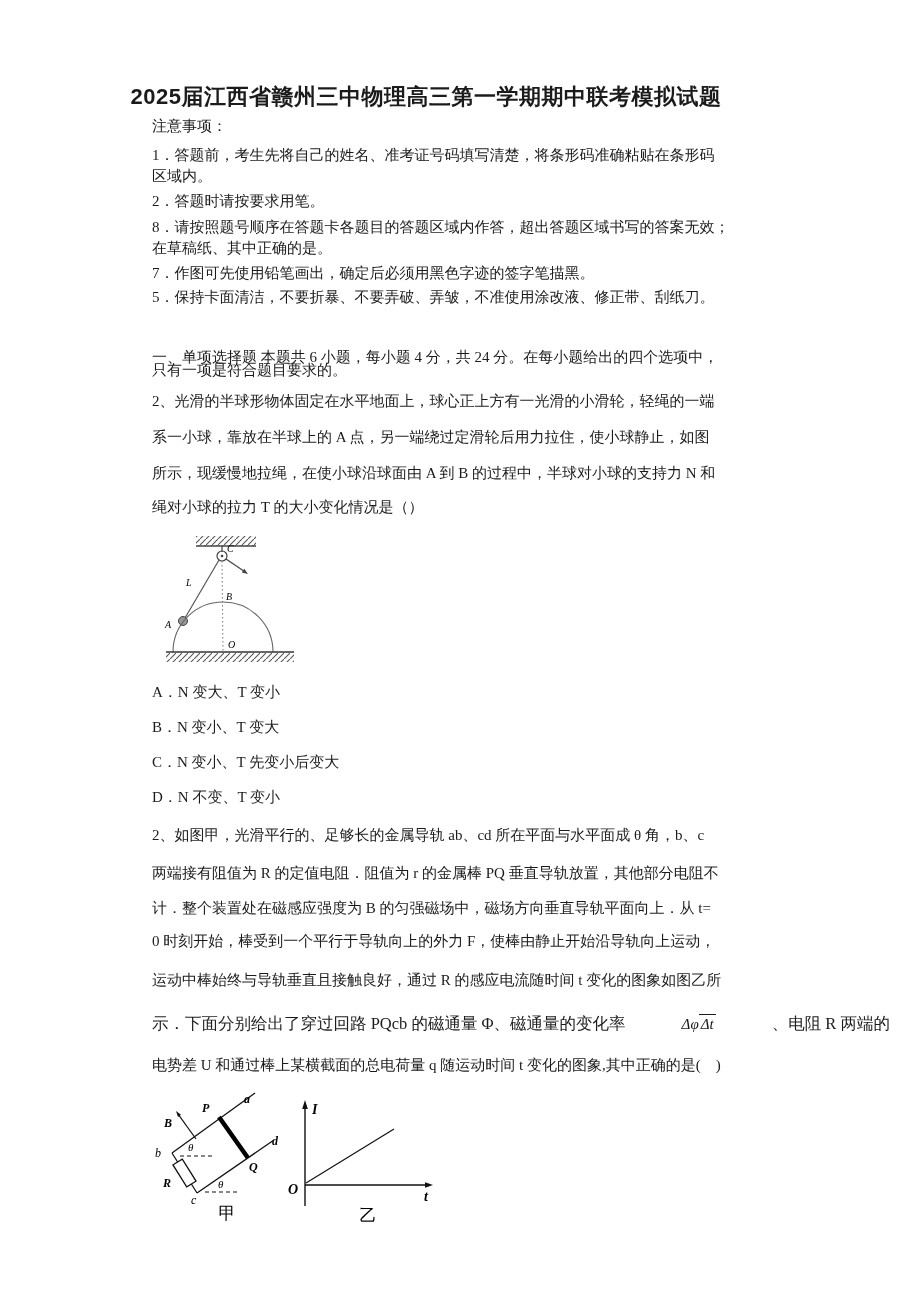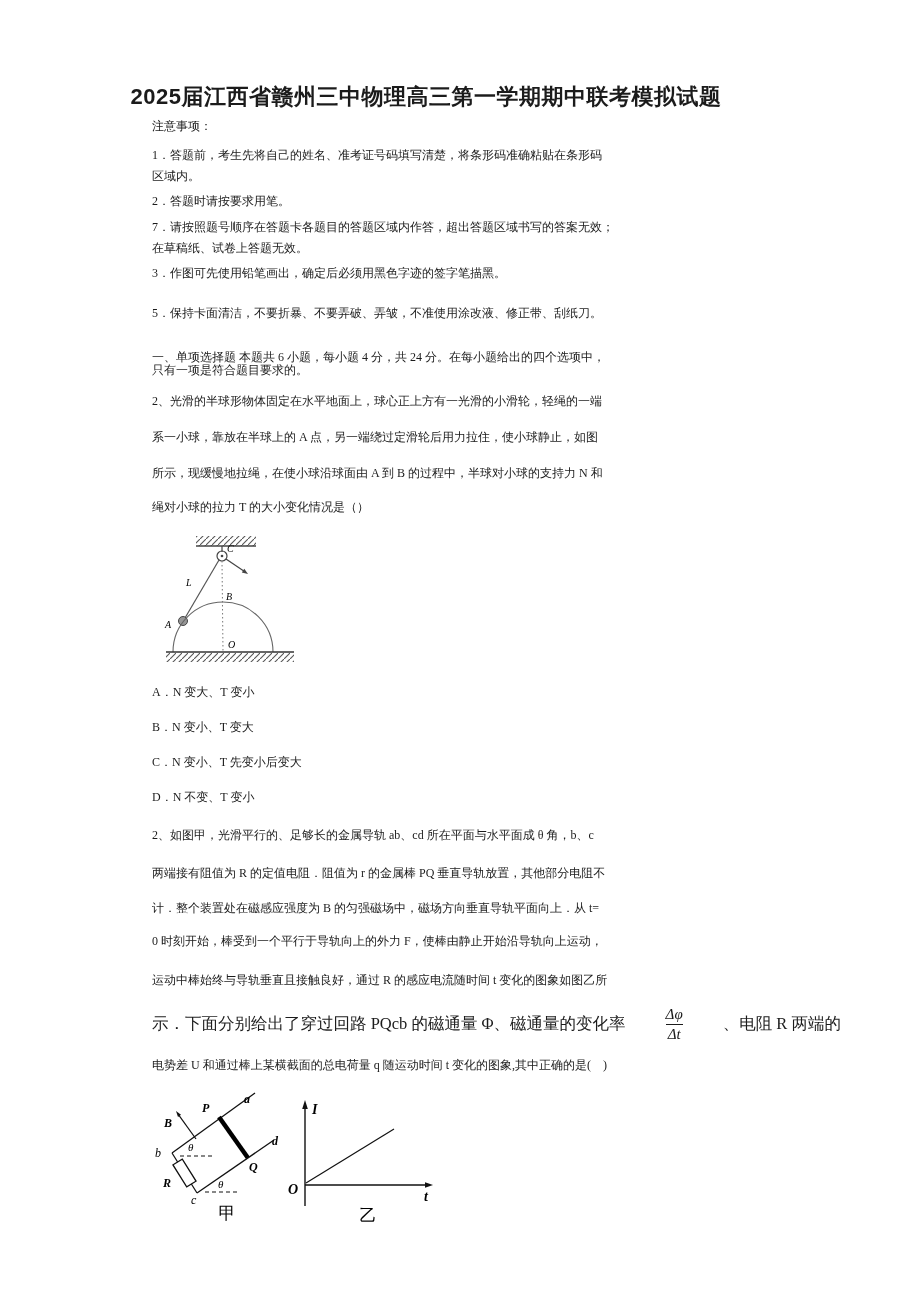--- a/index.html
+++ b/index.html
@@ -2,45 +2,45 @@
 <html><head>
 <meta charset="utf-8">
 <style>
   html,body{margin:0;padding:0;}
   body{
     width:920px;height:1302px;position:relative;background:#ffffff;
     font-family:"Liberation Serif","DejaVu Serif",serif;color:#1b1b1b;
     overflow:hidden;
   }
   .abs{position:absolute;}
-  .ln{position:absolute;left:152px;white-space:nowrap;font-size:12px;line-height:19px;}
+  .ln{position:absolute;left:152px;white-space:nowrap;font-size:15px;line-height:19px;}
   .title{
     position:absolute;top:82px;left:0;width:852px;text-align:center;
     font-family:"Liberation Sans","DejaVu Sans",sans-serif;
     font-weight:bold;font-size:22px;letter-spacing:0.5px;
   }
   .fracline{position:absolute;left:152px;top:997px;height:54px;display:flex;align-items:center;white-space:nowrap;font-size:16.5px;gap:36px;}
-  .frac{display:inline-flex;flex-direction:column;align-items:center;margin:0 4px;font-style:italic;font-size:15px;line-height:1.25;}
+  .frac{display:inline-flex;flex-direction:row;align-items:center;margin:0 20px;font-style:italic;font-size:15px;line-height:1.25;}
   .frac .den{border-top:1.4px solid #1b1b1b;padding:0 2px;}
   svg text{font-family:"Liberation Serif","DejaVu Serif",serif;}
   .it{font-style:italic;}
 </style>
 </head>
 <body>
 
 <div class="title">2025届江西省赣州三中物理高三第一学期期中联考模拟试题</div>
 
 <div class="ln" style="top:117px">注意事项：</div>
 <div class="ln" style="top:146px">1．答题前，考生先将自己的姓名、准考证号码填写清楚，将条形码准确粘贴在条形码</div>
 <div class="ln" style="top:167px">区域内。</div>
 <div class="ln" style="top:192px">2．答题时请按要求用笔。</div>
-<div class="ln" style="top:218px">7．请按照题号顺序在答题卡各题目的答题区域内作答，超出答题区域书写的答案无效；</div>
-<div class="ln" style="top:239px">在草稿纸、试卷上答题无效。</div>
-<div class="ln" style="top:264px">3．作图可先使用铅笔画出，确定后必须用黑色字迹的签字笔描黑。</div>
-<div class="ln" style="top:304px">5．保持卡面清洁，不要折暴、不要弄破、弄皱，不准使用涂改液、修正带、刮纸刀。</div>
+<div class="ln" style="top:218px">8．请按照题号顺序在答题卡各题目的答题区域内作答，超出答题区域书写的答案无效；</div>
+<div class="ln" style="top:239px">在草稿纸、其中正确的是。</div>
+<div class="ln" style="top:264px">7．作图可先使用铅笔画出，确定后必须用黑色字迹的签字笔描黑。</div>
+<div class="ln" style="top:288px">5．保持卡面清洁，不要折暴、不要弄破、弄皱，不准使用涂改液、修正带、刮纸刀。</div>
 
 <div class="ln" style="top:348px">一、单项选择题 本题共 6 小题，每小题 4 分，共 24 分。在每小题给出的四个选项中，</div>
 <div class="ln" style="top:361px">只有一项是符合题目要求的。</div>
 
 <div class="ln" style="top:392px">2、光滑的半球形物体固定在水平地面上，球心正上方有一光滑的小滑轮，轻绳的一端</div>
 <div class="ln" style="top:428px">系一小球，靠放在半球上的 A 点，另一端绕过定滑轮后用力拉住，使小球静止，如图</div>
 <div class="ln" style="top:464px">所示，现缓慢地拉绳，在使小球沿球面由 A 到 B 的过程中，半球对小球的支持力 N 和</div>
 <div class="ln" style="top:498px">绳对小球的拉力 T 的大小变化情况是（）</div>
 
 <svg class="abs" style="left:158px;top:533px" width="140" height="140" viewBox="0 0 140 140">

